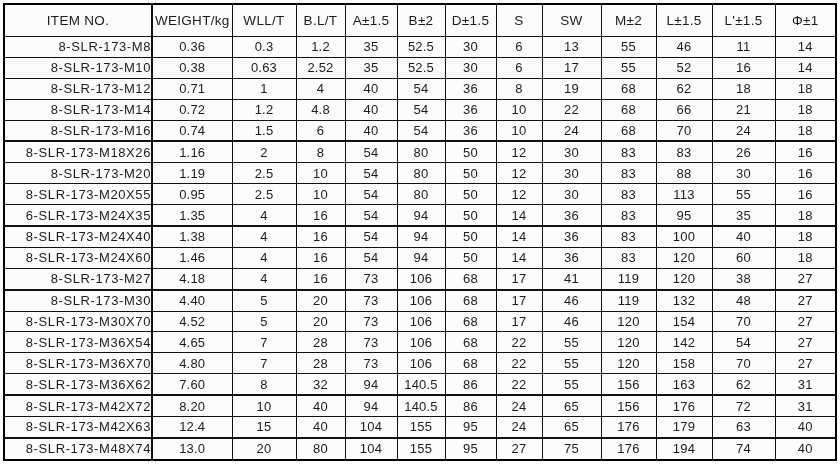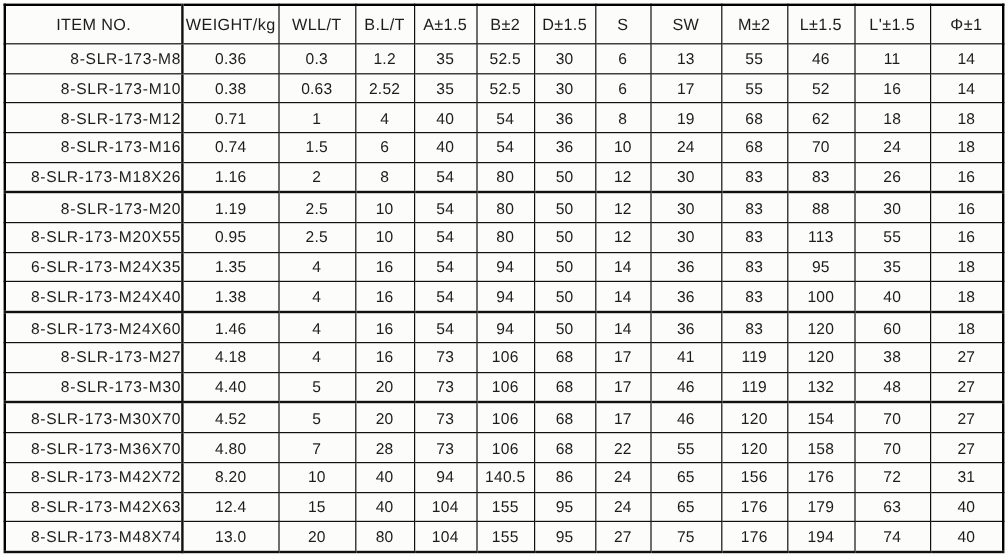--- a/index.html
+++ b/index.html
@@ -162,20 +162,35 @@
           <td>54</td>
           <td>36</td>
           <td>8</td>
           <td>19</td>
           <td>68</td>
           <td>62</td>
           <td>18</td>
           <td>18</td>
         </tr>
         <tr>
+          <td class="item">8-SLR-173-M14</td>
+          <td>0.72</td>
+          <td>1.2</td>
+          <td>4.8</td>
+          <td>40</td>
+          <td>54</td>
+          <td>36</td>
+          <td>10</td>
+          <td>22</td>
+          <td>68</td>
+          <td>66</td>
+          <td>21</td>
+          <td>18</td>
+        </tr>
+        <tr>
           <td class="item">8-SLR-173-M16</td>
           <td>0.74</td>
           <td>1.5</td>
           <td>6</td>
           <td>40</td>
           <td>54</td>
           <td>36</td>
           <td>10</td>
           <td>24</td>
           <td>68</td>
@@ -312,33 +327,63 @@
           <td>106</td>
           <td>68</td>
           <td>17</td>
           <td>46</td>
           <td>120</td>
           <td>154</td>
           <td>70</td>
           <td>27</td>
         </tr>
         <tr>
+          <td class="item">8-SLR-173-M36X54</td>
+          <td>4.65</td>
+          <td>7</td>
+          <td>28</td>
+          <td>73</td>
+          <td>106</td>
+          <td>68</td>
+          <td>22</td>
+          <td>55</td>
+          <td>120</td>
+          <td>142</td>
+          <td>54</td>
+          <td>27</td>
+        </tr>
+        <tr>
           <td class="item">8-SLR-173-M36X70</td>
           <td>4.80</td>
           <td>7</td>
           <td>28</td>
           <td>73</td>
           <td>106</td>
           <td>68</td>
           <td>22</td>
           <td>55</td>
           <td>120</td>
           <td>158</td>
           <td>70</td>
           <td>27</td>
+        </tr>
+        <tr>
+          <td class="item">8-SLR-173-M36X62</td>
+          <td>7.60</td>
+          <td>8</td>
+          <td>32</td>
+          <td>94</td>
+          <td>140.5</td>
+          <td>86</td>
+          <td>22</td>
+          <td>55</td>
+          <td>156</td>
+          <td>163</td>
+          <td>62</td>
+          <td>31</td>
         </tr>
         <tr>
           <td class="item">8-SLR-173-M42X72</td>
           <td>8.20</td>
           <td>10</td>
           <td>40</td>
           <td>94</td>
           <td>140.5</td>
           <td>86</td>
           <td>24</td>

